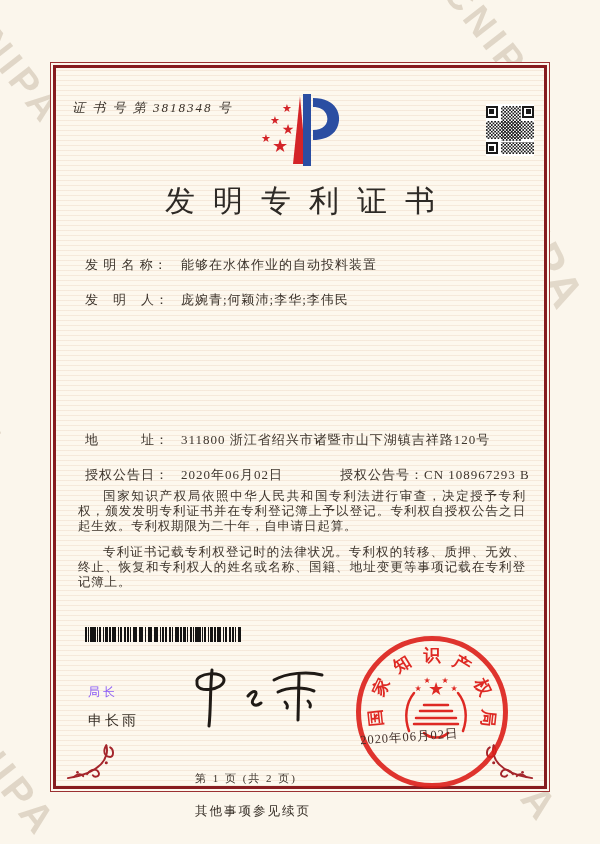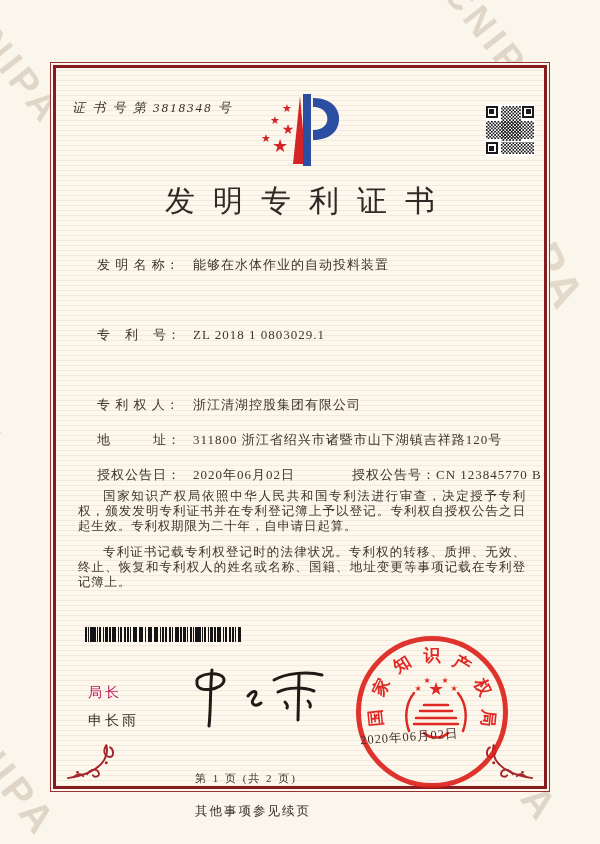--- a/index.html
+++ b/index.html
@@ -50,21 +50,21 @@
   }
   .logo{position:absolute;left:253px;top:90px;width:96px;height:88px;z-index:2;}
   .qr{position:absolute;left:486px;top:104px;width:48px;height:52px;z-index:2;background:#fff;}
   .title{
     position:absolute;left:0;top:181px;width:600px;text-align:center;
     font-size:30px;color:#2e2a26;letter-spacing:18px;text-indent:18px;
     font-weight:500;z-index:2;
   }
   
   .row{
-    position:absolute;left:97px;width:460px;
+    position:absolute;left:85px;width:460px;
     font-size:13px;color:#3d342c;letter-spacing:1px;z-index:2;white-space:nowrap;
   }
   .row .lbl{display:inline-block;min-width:96px;}
   .r0{top:256px}.r1{top:291px}.r2{top:326px}.r3{top:361px}
   .r4{top:396px}.r5{top:431px}.r6{top:466px}
   .grant-no{position:absolute;left:255px;top:0;}
   
   .para{
     position:absolute;left:78px;width:448px;
     font-size:12.5px;line-height:15px;color:#3d342c;
@@ -73,21 +73,21 @@
   .p1{top:489px}.p2{top:545px}
   
   .barcode{
     position:absolute;left:85px;top:627px;width:156px;height:15px;z-index:2;
     background-image:
       repeating-linear-gradient(90deg,#141414 0 1px,transparent 1px 3px),
       repeating-linear-gradient(90deg,#141414 0 2px,transparent 2px 7px),
       repeating-linear-gradient(90deg,#141414 0 1px,transparent 1px 5px);
   }
   
-  .director-title{position:absolute;left:88px;top:684px;font-size:14px;letter-spacing:3px;color:#be185d;z-index:2;}
+  .director-title{position:absolute;left:88px;top:684px;font-size:12px;letter-spacing:3px;color:#8b5cf6;z-index:2;}
   .director-name{position:absolute;left:88px;top:712px;font-size:14px;letter-spacing:3px;color:#352d25;z-index:2;}
   .signature{position:absolute;left:182px;top:656px;width:150px;height:76px;z-index:2;}
   
   .seal{
     position:absolute;left:356px;top:636px;width:152px;height:152px;
     border:5px solid rgba(220,30,24,.9);border-radius:50%;
     box-sizing:border-box;z-index:4;
   }
   .seal-char{
     position:absolute;left:50%;top:50%;width:20px;height:20px;
@@ -193,33 +193,30 @@
         <rect x="24" y="2" width="3" height="3"></rect>
         <rect x="2" y="24" width="3" height="3"></rect>
     </g>
   </svg>
 
   <div class="title">发明专利证书</div>
 
   <div class="row r0">
     <span class="lbl">发 明 名 称：</span><span>能够在水体作业的自动投料装置</span>
   </div>
-  <div class="row r2">
-    <span class="lbl">专　利　号：</span><span>ZL 2018 1 0803029.1</span>
-  </div>
-  <div class="row r4">
-    <span class="lbl">专 利 权 人：</span><span>浙江清湖控股集团有限公司</span>
+  <div class="row r1">
+    <span class="lbl">发　明　人：</span><span>庞婉青;何颖沛;李华;李伟民</span>
   </div>
   <div class="row r5">
     <span class="lbl">地　　　址：</span><span>311800 浙江省绍兴市诸暨市山下湖镇吉祥路120号</span>
   </div>
   <div class="row r6">
     <span class="lbl">授权公告日：</span><span>2020年06月02日</span>
     <span class="grant-no">
-      <span>授权公告号：</span><span>CN 123845770 B</span>
+      <span>授权公告号：</span><span>CN 108967293 B</span>
     </span>
   </div>
 
   <div class="para p1">国家知识产权局依照中华人民共和国专利法进行审查，决定授予专利权，颁发发明专利证书并在专利登记簿上予以登记。专利权自授权公告之日起生效。专利权期限为二十年，自申请日起算。</div>
   <div class="para p2">专利证书记载专利权登记时的法律状况。专利权的转移、质押、无效、终止、恢复和专利权人的姓名或名称、国籍、地址变更等事项记载在专利登记簿上。</div>
 
   <div class="barcode"></div>
 
   <div class="director-title">局长</div>
   <div class="director-name">申长雨</div>

